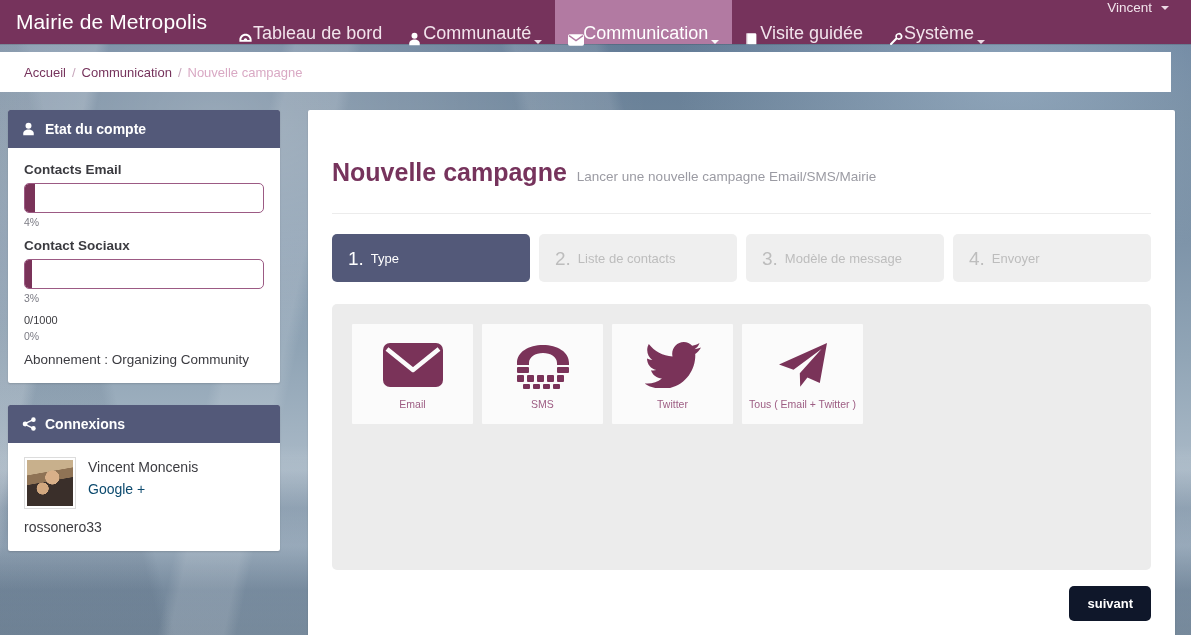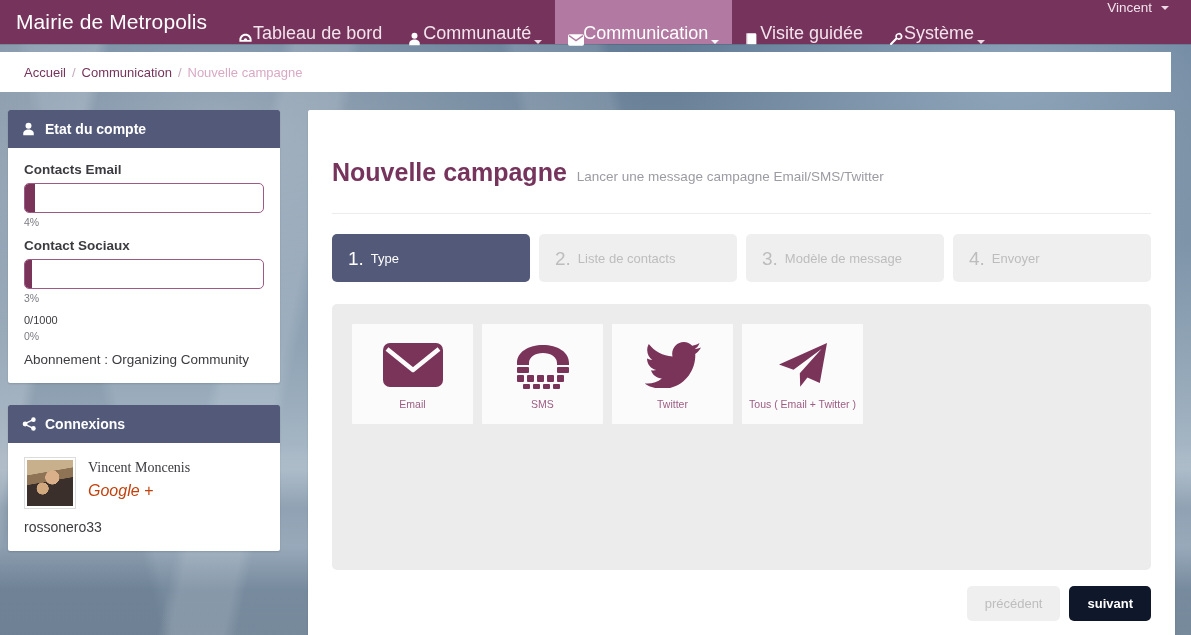--- a/index.html
+++ b/index.html
@@ -111,22 +111,22 @@
   .av-bitly {
     background: #cfcfcf;
     position:relative;
   }
   .av-bitly::after {
     content:""; position:absolute; left:50%; top:50%; transform:translate(-50%,-50%);
     width:36px; height:36px; border-radius:50%;
     background:radial-gradient(circle at 50% 42%, #e6e6e6 0 30%, #bdbdbd 31% 100%);
     box-shadow: 0 0 0 3px #a9a9a9;
   }
-  .conn-name { font-size:14px; color:#3b3b40; line-height:1.55;font-family:Liberation Serif, serif; }
-  .conn-sub { font-size:16px; color:#c2410c; line-height:1.55;font-style:italic; }
+  .conn-name { font-size:14px; color:#3b3b40; line-height:1.55; }
+  .conn-sub { font-size:14px; color:#0c4a6e; line-height:1.55; }
   .conn-single { font-size:14px; color:#3b3b40; padding-top:6px; }
 
   
   .main {
     position:absolute; left:308px; top:110px; width:867px; min-height:560px;
     background:#ffffff; border-radius:2px;
     box-shadow:0 1px 2px rgba(0,0,0,0.14);
     z-index:20; padding: 48px 24px 0 24px;
   }
   .page-title-row { display:flex; align-items:baseline; gap:10px; padding-left:0; }
@@ -299,21 +299,21 @@
 
       <div class="conn-single">rossonero33</div>
     </div>
   </div>
 </div>
 
 <div class="main">
 
   <div class="page-title-row">
     <div class="page-title">Nouvelle campagne</div>
-    <div class="page-sub">Lancer une message campagne Email/SMS/Twitter</div>
+    <div class="page-sub">Lancer une nouvelle campagne Email/SMS/Mairie</div>
   </div>
 
   <div class="divider"></div>
 
   <div class="steps">
     <div class="step active">
       <span class="step-num">1.</span>
       <span class="step-label">Type</span>
     </div>
     <div class="step">
@@ -378,16 +378,15 @@
             <path fill="#7a3359" d="M50 2L2 23.5l14.5 5.2L44.5 8 22.8 32.2l.4 13.6 7.2-9.4 12.4 5.6z"></path>
           </svg>
         </div>
         <div class="type-name">Tous ( Email + Twitter )</div>
       </div>
 
     </div>
   </div>
 
   <div class="footer-actions">
-    <button class="btn btn-prev">précédent</button>
     <button class="btn btn-next">suivant</button>
   </div>
 </div>
 
 </body></html>

